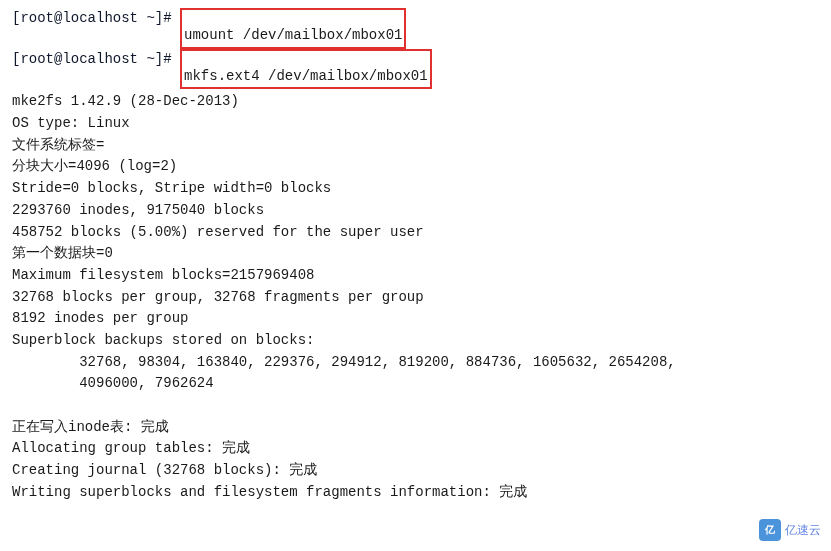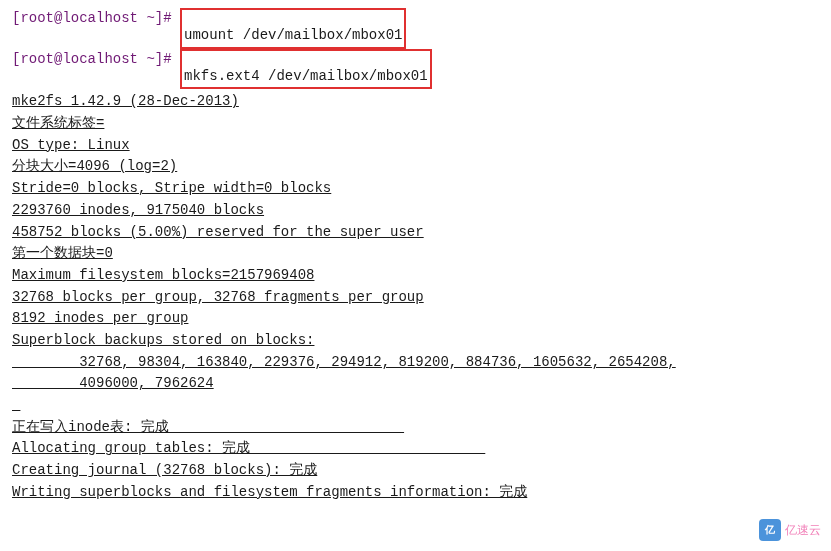--- a/index.html
+++ b/index.html
@@ -12,37 +12,36 @@
       color: #1a1a1a;
       overflow: hidden;
       position: relative;
     }
     .terminal {
       padding: 8px 12px;
       background: #ffffff;
       line-height: 1.55;
     }
     .prompt {
-      color: #701a75;
+      color: #0f172a;
       white-space: pre;
     }
     .command-box {
       display: inline;
       border: 2px solid #e03030;
       padding: 0px 2px;
     }
     .command-text {
       color: #1a1a1a;
       white-space: pre;
       margin-top: 15px;
     }
     .output-line {
       white-space: pre;
       display: block;
-      text-decoration: underline;
     }
     .watermark {
       position: absolute;
       bottom: 10px;
       right: 10px;
       display: flex;
       align-items: center;
       gap: 4px;
       opacity: 0.7;
     }
@@ -55,21 +54,21 @@
       align-items: center;
       justify-content: center;
       color: white;
       font-size: 10px;
       font-weight: bold;
       font-family: sans-serif;
     }
     .watermark-text {
       font-family: Liberation Mono, monospace;
       font-size: 12px;
-      color: #ec4899;
+      color: #1d4ed8;
     }
     .cmd-group-line {
       display: block;
       white-space: pre;
     }
   </style>
 </head>
 <body>
 
 <div class="terminal">
@@ -80,22 +79,22 @@
         <span class="cmd-group-line command-text">umount /dev/mailbox/mbox01</span>
       </span>
   </div>
   <div style="display:flex; align-items:flex-start; line-height:1.55; margin-bottom:2px;">
     <span class="prompt">[root@localhost ~]# </span>
       <span class="command-box">
         <span class="cmd-group-line command-text">mkfs.ext4 /dev/mailbox/mbox01</span>
       </span>
   </div>
   <span class="output-line">mke2fs 1.42.9 (28-Dec-2013)</span>
+  <span class="output-line">OS type: Linux</span>
   <span class="output-line">文件系统标签=</span>
-  <span class="output-line">OS type: Linux</span>
   <span class="output-line">分块大小=4096 (log=2)</span>
   <span class="output-line">Stride=0 blocks, Stripe width=0 blocks</span>
   <span class="output-line">2293760 inodes, 9175040 blocks</span>
   <span class="output-line">458752 blocks (5.00%) reserved for the super user</span>
   <span class="output-line">第一个数据块=0</span>
   <span class="output-line">Maximum filesystem blocks=2157969408</span>
   <span class="output-line">32768 blocks per group, 32768 fragments per group</span>
   <span class="output-line">8192 inodes per group</span>
   <span class="output-line">Superblock backups stored on blocks:</span>
   <span class="output-line">        32768, 98304, 163840, 229376, 294912, 819200, 884736, 1605632, 2654208,</span>

